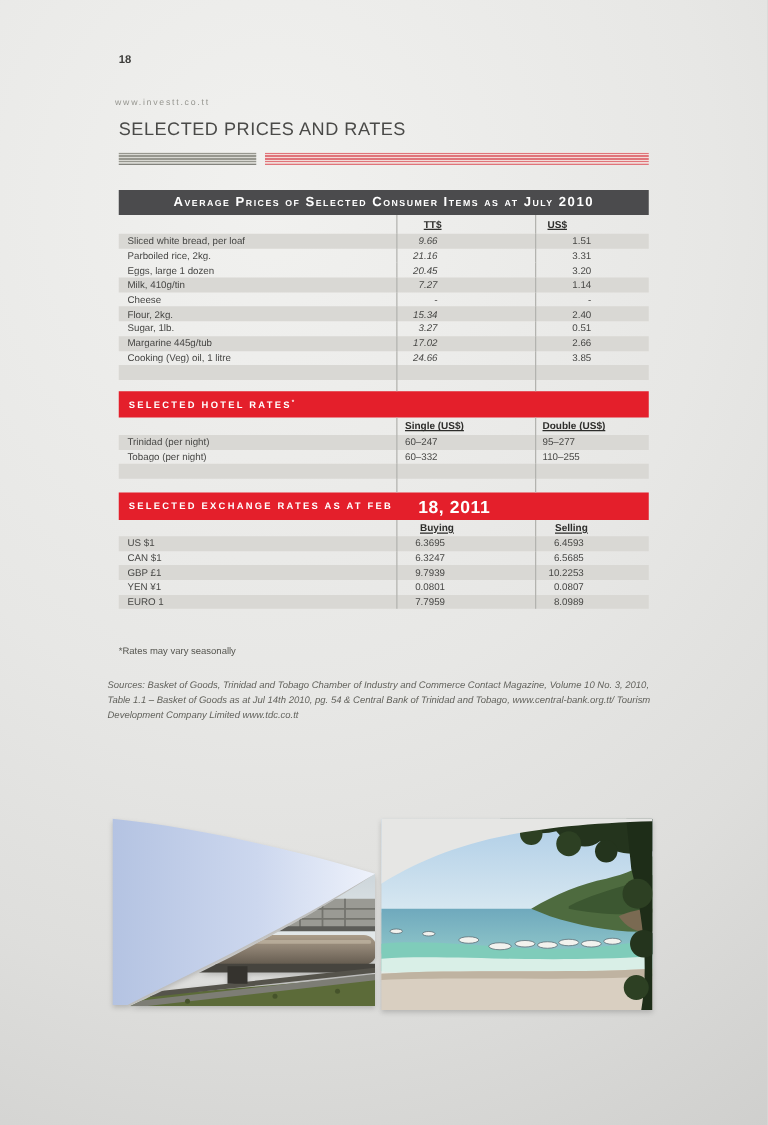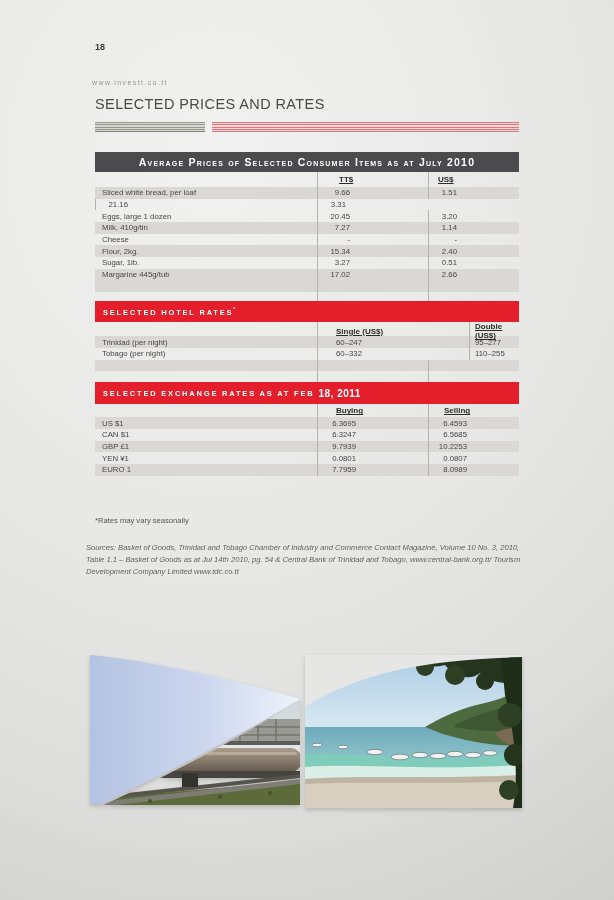--- a/index.html
+++ b/index.html
@@ -26,36 +26,36 @@
     font-variant:small-caps;font-weight:bold;font-size:10.5px;letter-spacing:1.2px;}
 
   .grid{display:grid;grid-template-columns:222px 111px 91px;align-items:stretch;}
   .hrow{height:15px;font-size:8px;font-weight:bold;color:#2d2d2b;text-decoration:underline;}
   .trow{height:11.7px;font-size:7.8px;color:#474745;}
   .cell{display:flex;align-items:center;}
   .c2,.c3{border-left:1px solid #b3b3af;}
   .c-item{padding-left:7px;}
   .shade{background:#d9d8d4;}
   .numbox{display:inline-block;text-align:right;}
-  .nb-tt{width:26px;margin-left:6px;}
-  .nb-us{width:20px;margin-left:8px;}
+  .nb-tt{width:26px;margin-left:6px;font-style:italic;}
+  .nb-us{width:20px;margin-left:24px;}
   .nb-x{width:32px;margin-left:6px;}
   .pad-tt-h{padding-left:21px;}
   .pad-us-h{padding-left:9px;}
-  .pad-hot2{padding-left:18px;text-align:center;}
-  .pad-hot3{padding-left:5px;margin-left:41px;}
+  .pad-hot2{padding-left:6px;text-align:center;}
+  .pad-hot3{padding-left:5px;}
   .pad-buy{padding-left:18px;}
   .pad-sell{padding-left:15px;}
   .spacer-gap{height:9px;}
   .spacer-gap2{height:11px;}
 
   .redbar{height:21px;background:#e41f2b;color:#fff;display:flex;align-items:center;padding-left:8px;}
   .redbar .small{font-size:7.5px;font-weight:bold;letter-spacing:1.8px;}
   .redbar .small sup{font-size:5px;vertical-align:super;}
-  .redbar .big{font-size:10px;font-weight:bold;letter-spacing:0.5px;margin-left:4px;}
+  .redbar .big{font-size:14px;font-weight:bold;letter-spacing:0.5px;margin-left:20px;}
   .redbar2{height:22px;}
 
   .footnote{position:absolute;left:95px;top:516px;font-size:7.6px;color:#55554f;}
   .sources{position:absolute;left:86px;top:542px;width:436px;font-size:7.6px;font-style:italic;
     color:#62625c;line-height:1.6;}
 
   .photo{position:absolute;filter:drop-shadow(0 2px 2px rgba(0,0,0,0.18));}
   .photo-left{left:90px;top:653px;}
   .photo-right{left:305px;top:655px;}
 </style>
@@ -85,20 +85,21 @@
     <div class="grid trow shade">
       <div class="cell c-item">Sliced white bread, per loaf</div>
       <div class="cell c2">
           <span class="numbox nb-tt">9.66</span>
         </div>
       <div class="cell c3">
           <span class="numbox nb-us">1.51</span>
         </div>
     </div>
     <div class="grid trow">
+      <div class="cell c-item">Parboiled rice, 2kg.</div>
       <div class="cell c2">
           <span class="numbox nb-tt">21.16</span>
         </div>
       <div class="cell c3">
           <span class="numbox nb-us">3.31</span>
         </div>
     </div>
     <div class="grid trow">
       <div class="cell c-item">Eggs, large 1 dozen</div>
       <div class="cell c2">
@@ -144,20 +145,29 @@
           <span class="numbox nb-us">0.51</span>
         </div>
     </div>
     <div class="grid trow shade">
       <div class="cell c-item">Margarine 445g/tub</div>
       <div class="cell c2">
           <span class="numbox nb-tt">17.02</span>
         </div>
       <div class="cell c3">
           <span class="numbox nb-us">2.66</span>
+        </div>
+    </div>
+    <div class="grid trow">
+      <div class="cell c-item">Cooking (Veg) oil, 1 litre</div>
+      <div class="cell c2">
+          <span class="numbox nb-tt">24.66</span>
+        </div>
+      <div class="cell c3">
+          <span class="numbox nb-us">3.85</span>
         </div>
     </div>
     <div class="grid trow shade">
       <div class="cell"></div>
         <div class="cell c2"></div>
         <div class="cell c3"></div>
     </div>
     <div class="grid spacer-gap">
       <div></div>
         <div class="c2"></div>

